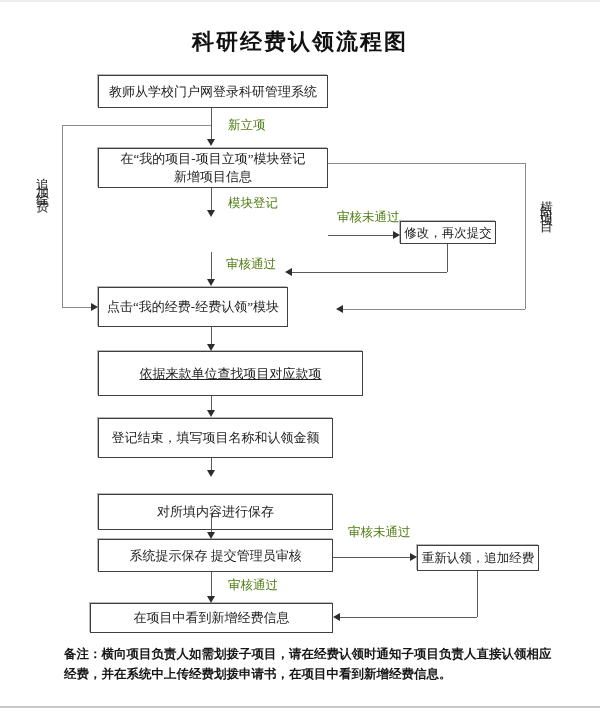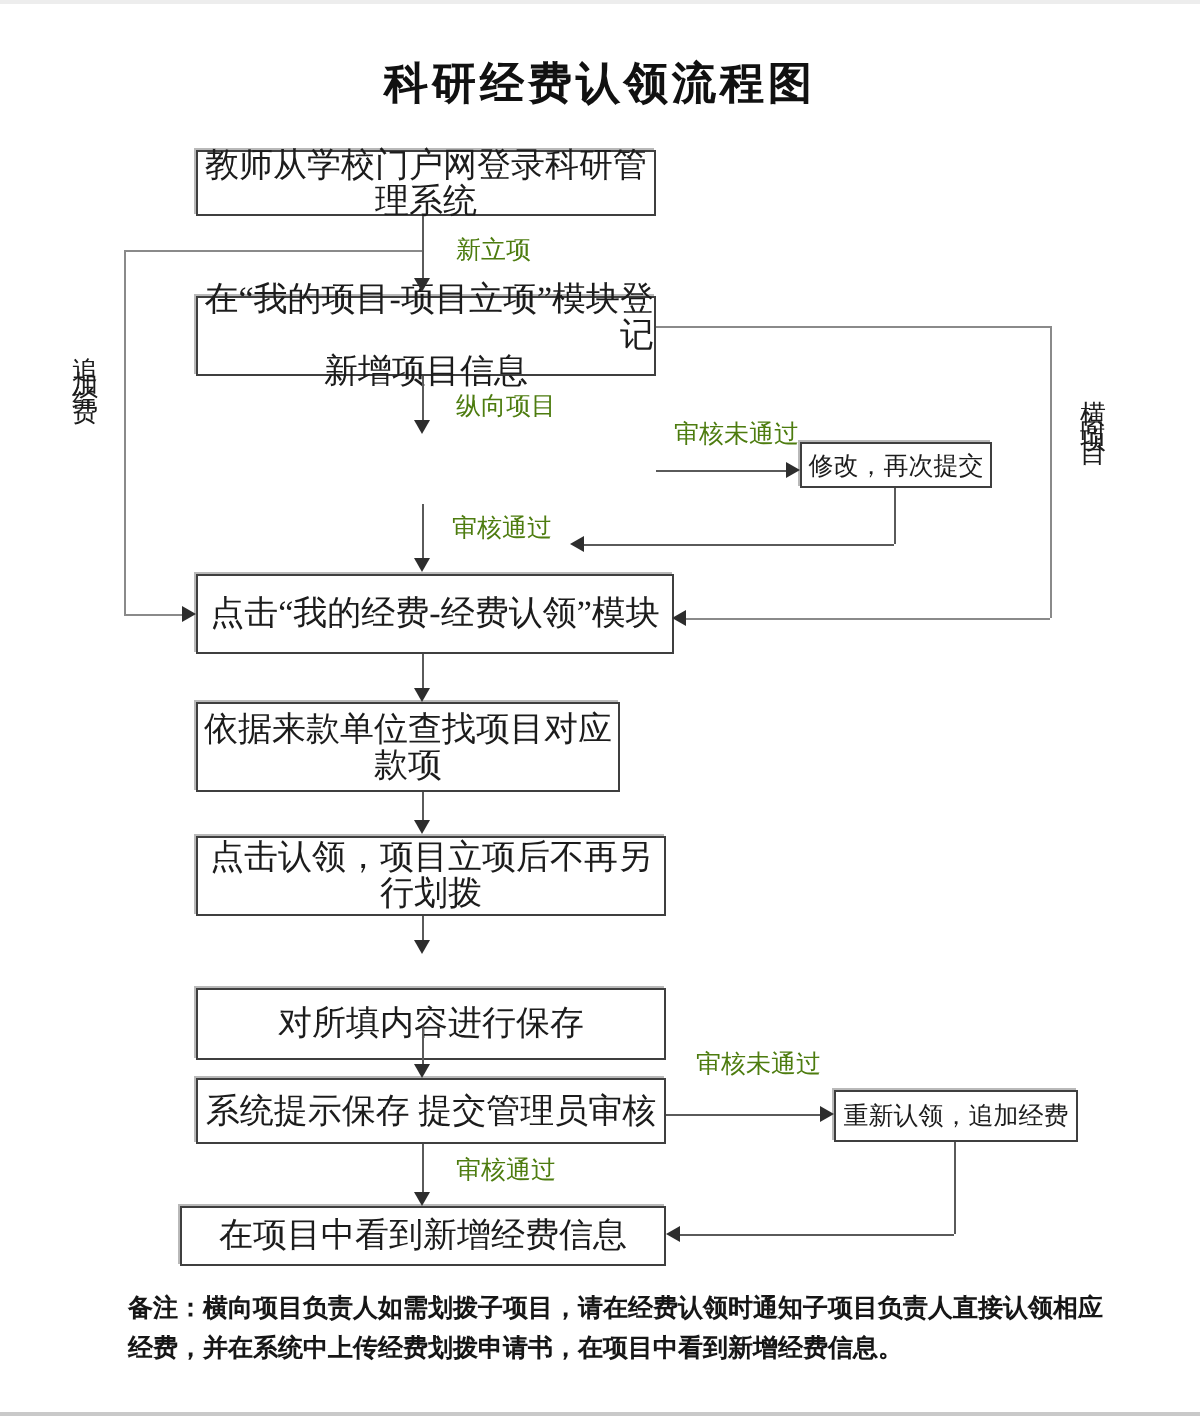--- a/index.html
+++ b/index.html
@@ -29,33 +29,33 @@
 
   .box {
     position: absolute;
     border: 1.5px solid #3f3f3f;
     background: #ffffff;
     display: flex;
     flex-direction: column;
     align-items: center;
     justify-content: center;
     text-align: center;
-    font-size: 17px;
+    font-size: 13px;
     line-height: 18px;
     color: #1c1c1c;
     box-shadow: -1px -1px 0 #b9b9b9;
   }
   .side-box { font-size: 12.5px; }
 
   
   #b1 { left: 98px;  top: 75px;  width: 230px; height: 33px; }
   #b2 { left: 98px;  top: 148px; width: 230px; height: 40px; text-align: right; }
   #b3 { left: 98px;  top: 218px; width: 230px; height: 34px; }
-  #b4 { left: 98px;  top: 287px; width: 239px; height: 40px; }
-  #b5 { left: 98px;  top: 351px; width: 212px; height: 45px; }
+  #b4 { left: 98px;  top: 287px; width: 190px; height: 40px; }
+  #b5 { left: 98px;  top: 351px; width: 265px; height: 45px; text-decoration: underline; }
   #b6 { left: 98px;  top: 418px; width: 235px; height: 40px; }
   #b7 { left: 98px;  top: 494px; width: 235px; height: 36px; }
   #b8 { left: 98px;  top: 539px; width: 235px; height: 33px; }
   #b9 { left: 90px;  top: 603px; width: 243px; height: 30px; }
   
   #bs1 { left: 400px; top: 221px; width: 96px;  height: 23px; }
   #bs2 { left: 417px; top: 545px; width: 122px; height: 26px; }
 
   .hline { position: absolute; height: 1px; background: #5a5a5a; }
   .vline { position: absolute; width: 1px;  background: #5a5a5a; }
@@ -151,21 +151,21 @@
     <span>在“我的项目-项目立项”模块登记</span>
     <span>新增项目信息</span>
   </div>
   <div id="b4" class="box">
     <span>点击“我的经费-经费认领”模块</span>
   </div>
   <div id="b5" class="box">
     <span>依据来款单位查找项目对应款项</span>
   </div>
   <div id="b6" class="box">
-    <span>点击认领，项目立项后不再另行划拨</span>
+    <span>登记结束，填写项目名称和认领金额</span>
   </div>
   <div id="b7" class="box">
     <span>对所填内容进行保存</span>
   </div>
   <div id="b8" class="box">
     <span>系统提示保存 提交管理员审核</span>
   </div>
   <div id="b9" class="box">
     <span>在项目中看到新增经费信息</span>
   </div>
@@ -210,21 +210,21 @@
   <div id="tf-rh" class="hline"></div>
   <div id="tf-ra" class="arrow-left"></div>
 
   <div id="bf-h" class="hline"></div>
   <div id="bf-a" class="arrow-right"></div>
   <div id="bf-rv" class="vline"></div>
   <div id="bf-rh" class="hline"></div>
   <div id="bf-ra" class="arrow-left"></div>
 
   <div id="lbl-new" class="edge-label">新立项</div>
-  <div id="lbl-vert" class="edge-label">纵向项目</div>
+  <div id="lbl-vert" class="edge-label">模块登记</div>
   <div id="lbl-fail-top" class="edge-label">审核未通过</div>
   <div id="lbl-pass-top" class="edge-label">审核通过</div>
   <div id="lbl-fail-bot" class="edge-label">审核未通过</div>
   <div id="lbl-pass-bot" class="edge-label">审核通过</div>
   <div id="lbl-add" class="vertical-label">追加经费</div>
   <div id="lbl-horiz" class="vertical-label">横向项目</div>
 
   <div id="note"><span>备注：</span><span>横向项目负责人如需划拨子项目，请在经费认领时通知子项目负责人直接认领相应经费，并在系统中上传经费划拨申请书，在项目中看到新增经费信息。</span></div>
 </div>
 

